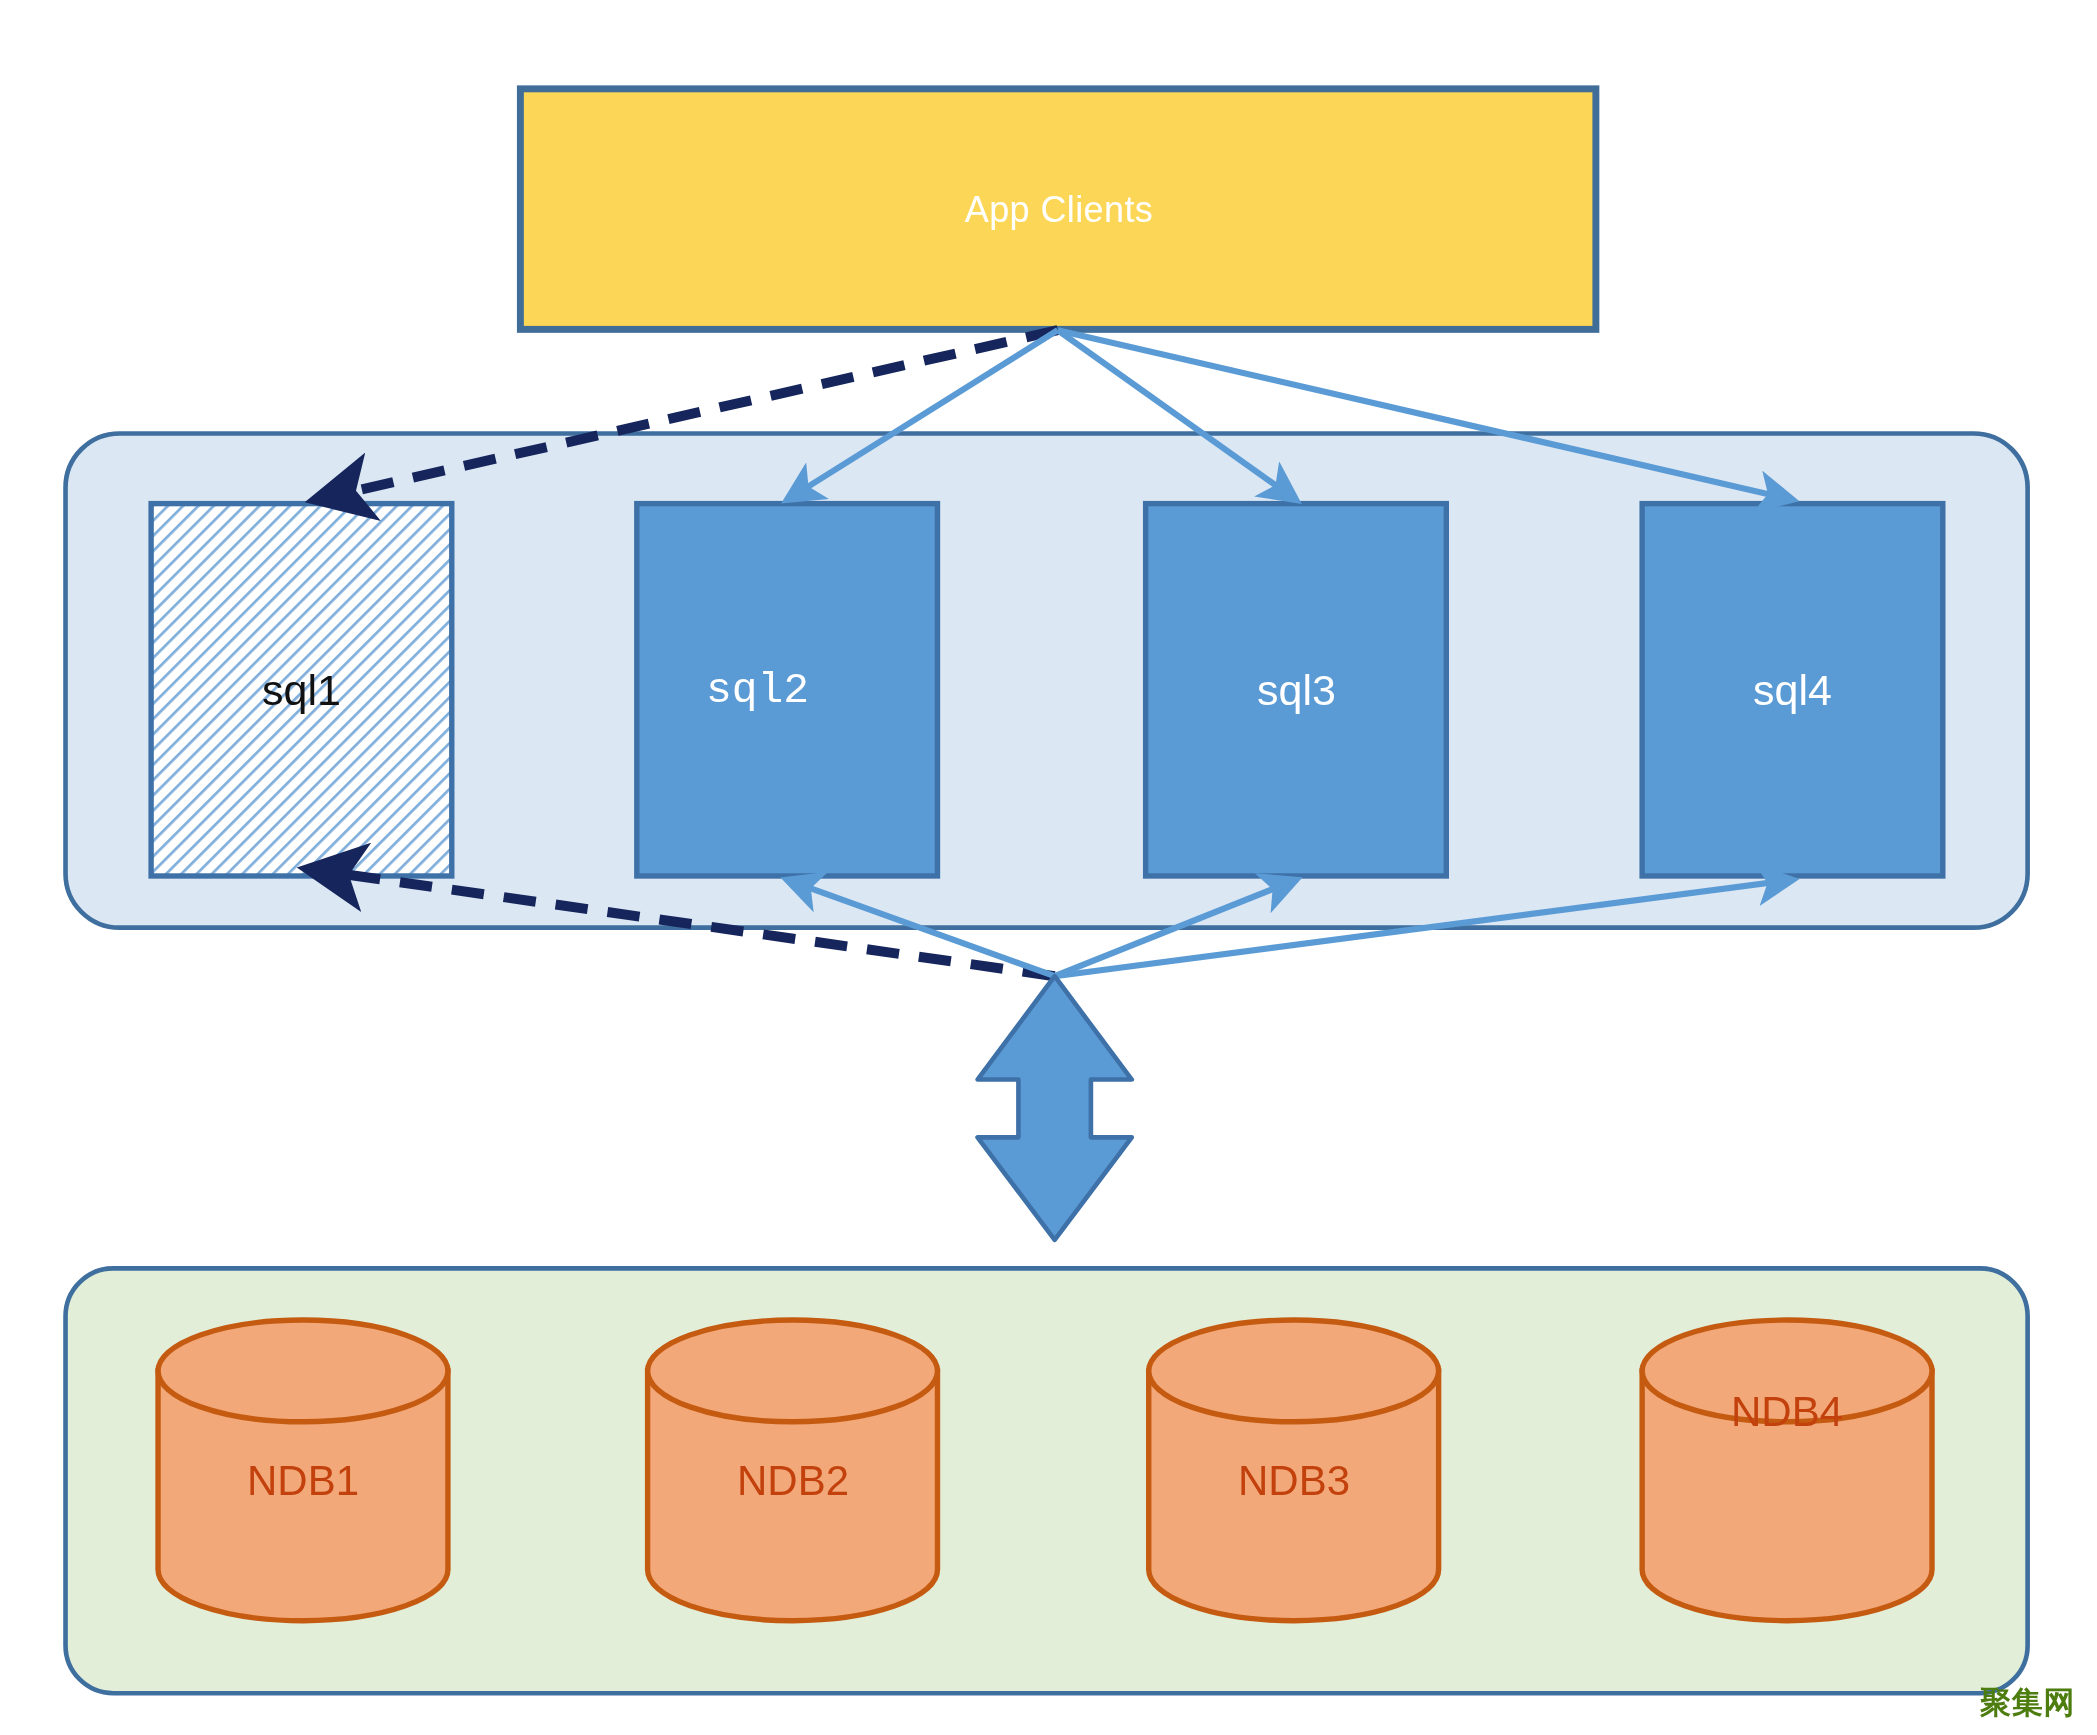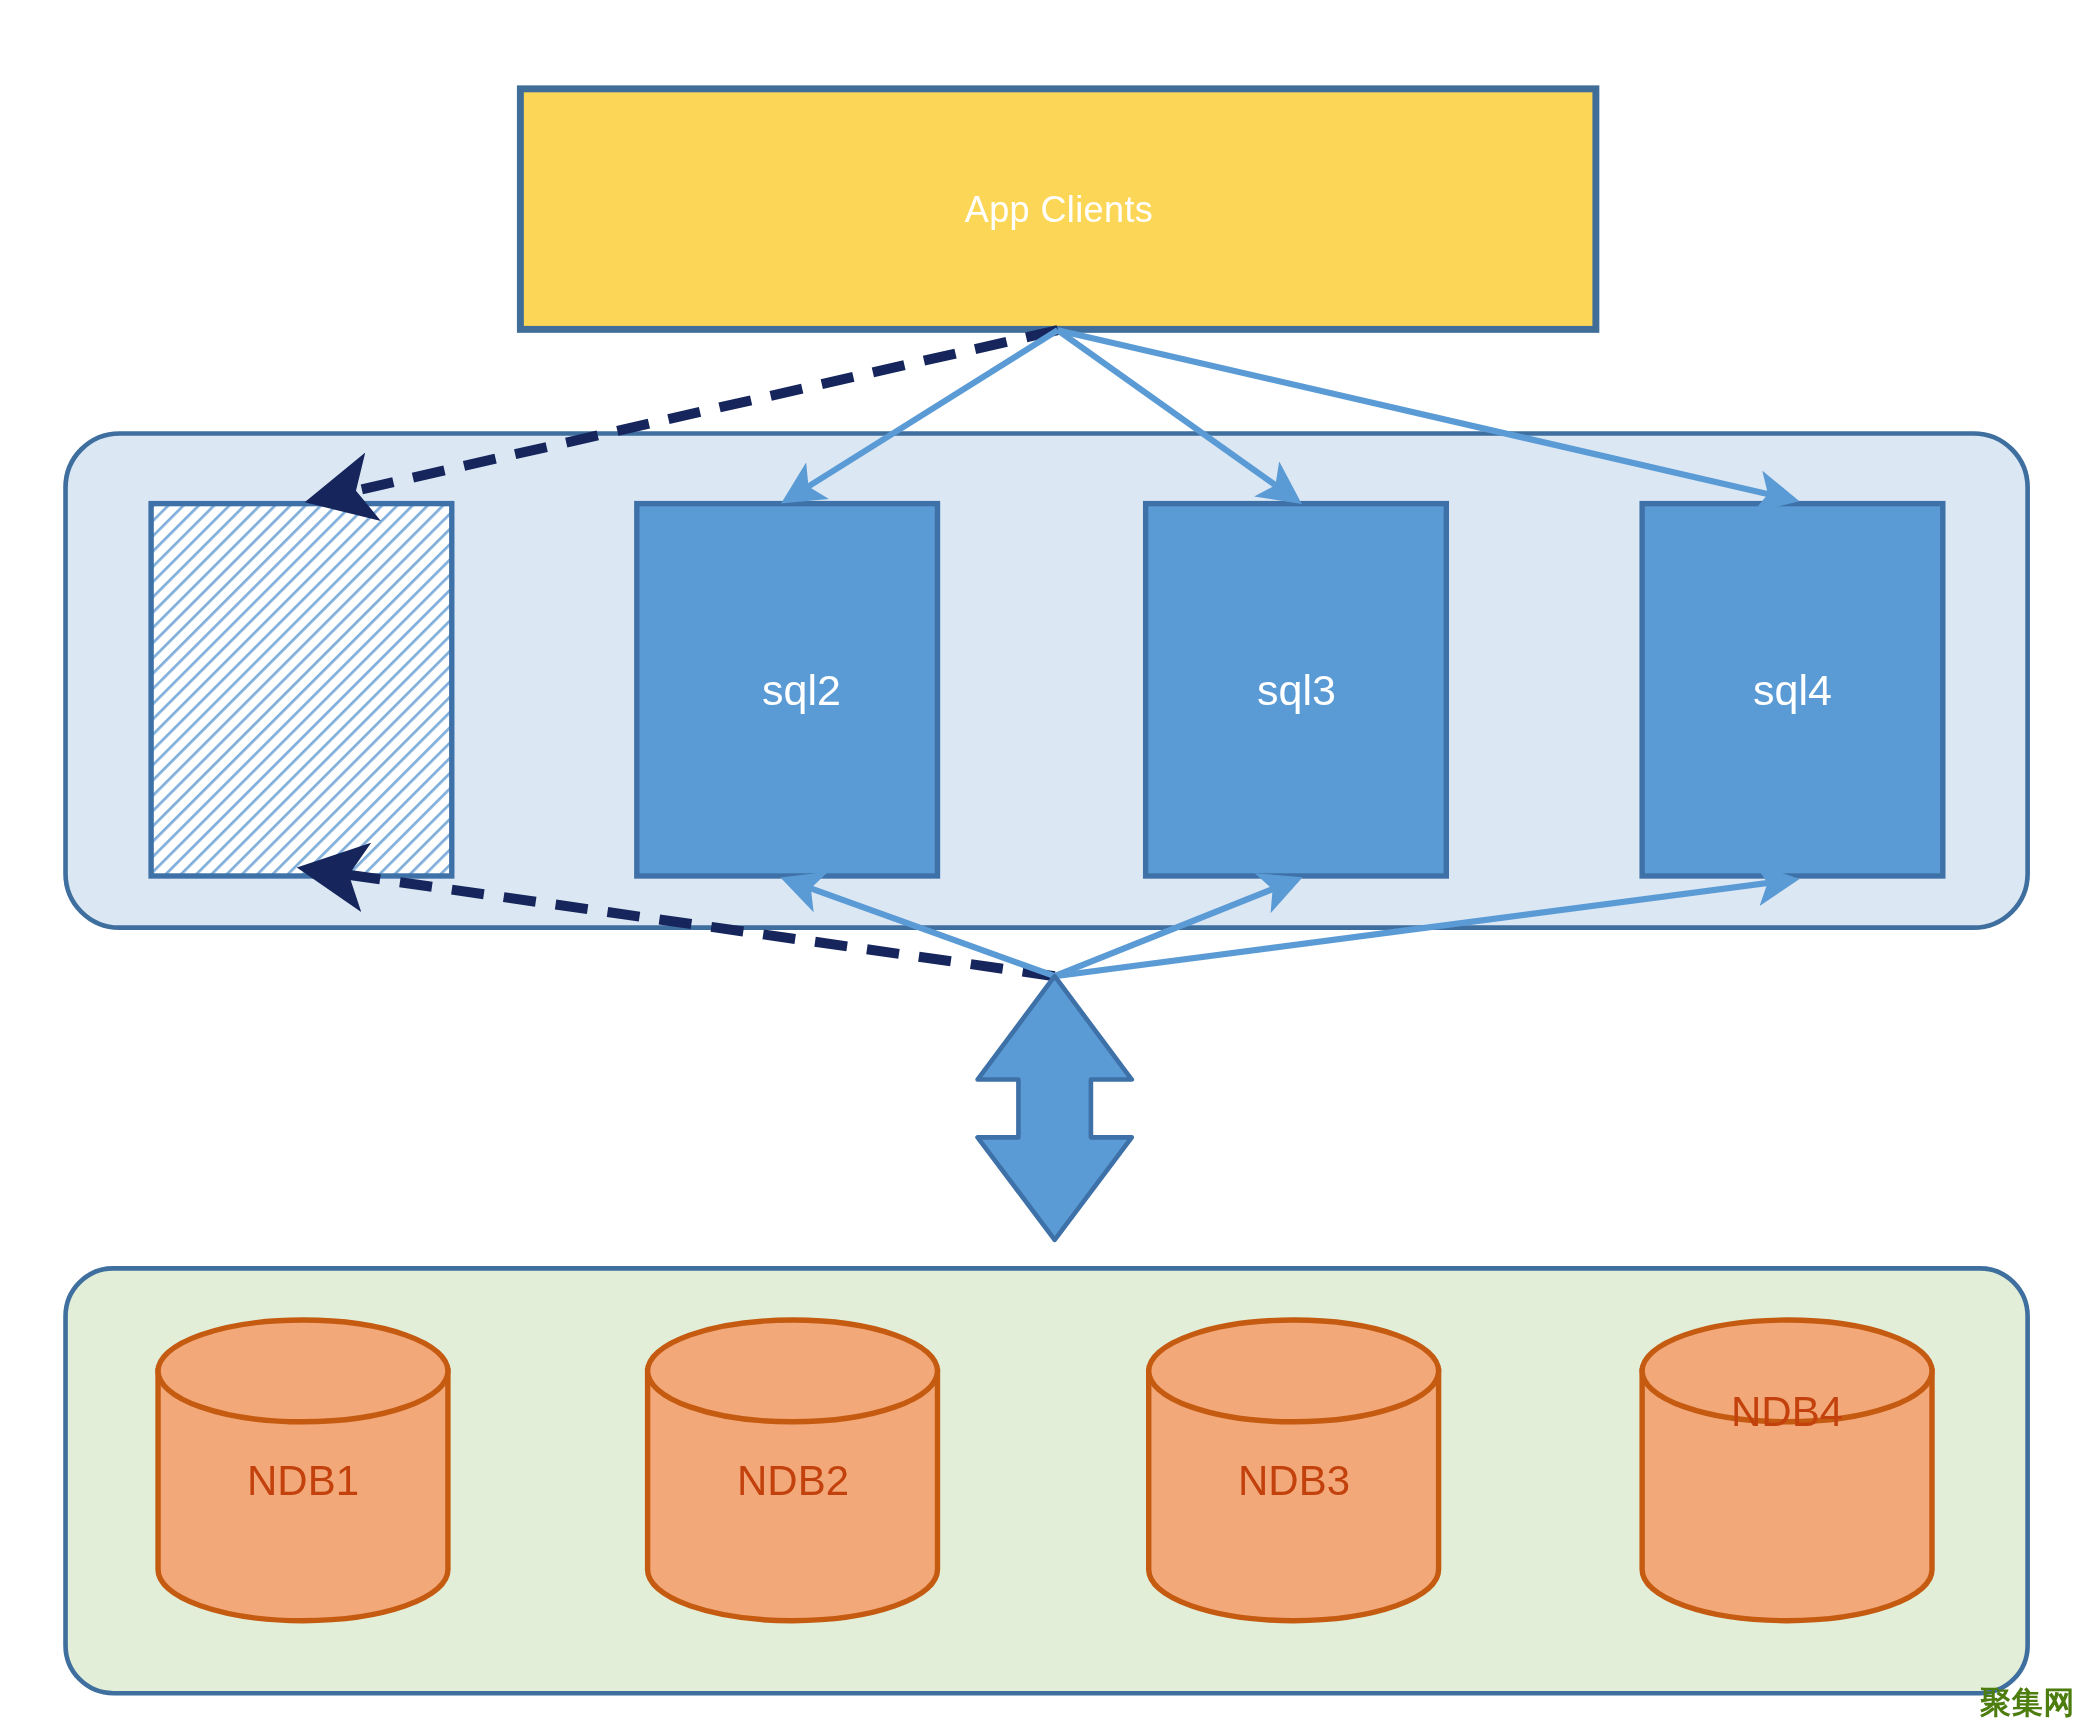--- a/index.html
+++ b/index.html
@@ -166,21 +166,22 @@
       <ellipse cx="1678" cy="1778" rx="188" ry="66" fill="#F2A878" stroke="#C55A11" stroke-width="7"></ellipse>
     </g>
     <g>
       <path d="M 2130 1778 L 2130 2036 A 188 66 0 0 0 2506 2036 L 2506 1778 Z" fill="#F2A878" stroke="#C55A11" stroke-width="7"></path>
       <ellipse cx="2318" cy="1778" rx="188" ry="66" fill="#F2A878" stroke="#C55A11" stroke-width="7"></ellipse>
     </g>
   </svg>
 
   <div class="node-label lbl-appclients" style="left:521px; top:89px; width:1076px; height:241px;">App Clients</div>
 
-  <div class="node-label lbl-sql-light" style="left:651px; top:504px; width:301px; height:372px;">sql2</div>
+  <div class="node-label lbl-sql-dark" style="left:151px; top:504px; width:301px; height:372px;">sql1</div>
+  <div class="node-label lbl-sql-light" style="left:607px; top:504px; width:301px; height:372px;font-family:Liberation Mono, monospace;">sql2</div>
   <div class="node-label lbl-sql-light" style="left:1146px; top:504px; width:301px; height:372px;text-align:right;">sql3</div>
   <div class="node-label lbl-sql-light" style="left:1642px; top:504px; width:301px; height:372px;">sql4</div>
 
   <div class="node-label lbl-ndb" style="left:158px; top:1411px; width:290px; height:139px;">NDB1</div>
   <div class="node-label lbl-ndb" style="left:648px; top:1411px; width:290px; height:139px;">NDB2</div>
   <div class="node-label lbl-ndb" style="left:1149px; top:1411px; width:290px; height:139px;">NDB3</div>
   <div class="node-label lbl-ndb" style="left:1642px; top:1342px; width:290px; height:139px;">NDB4</div>
 
   <div class="watermark">聚集网</div>
 

